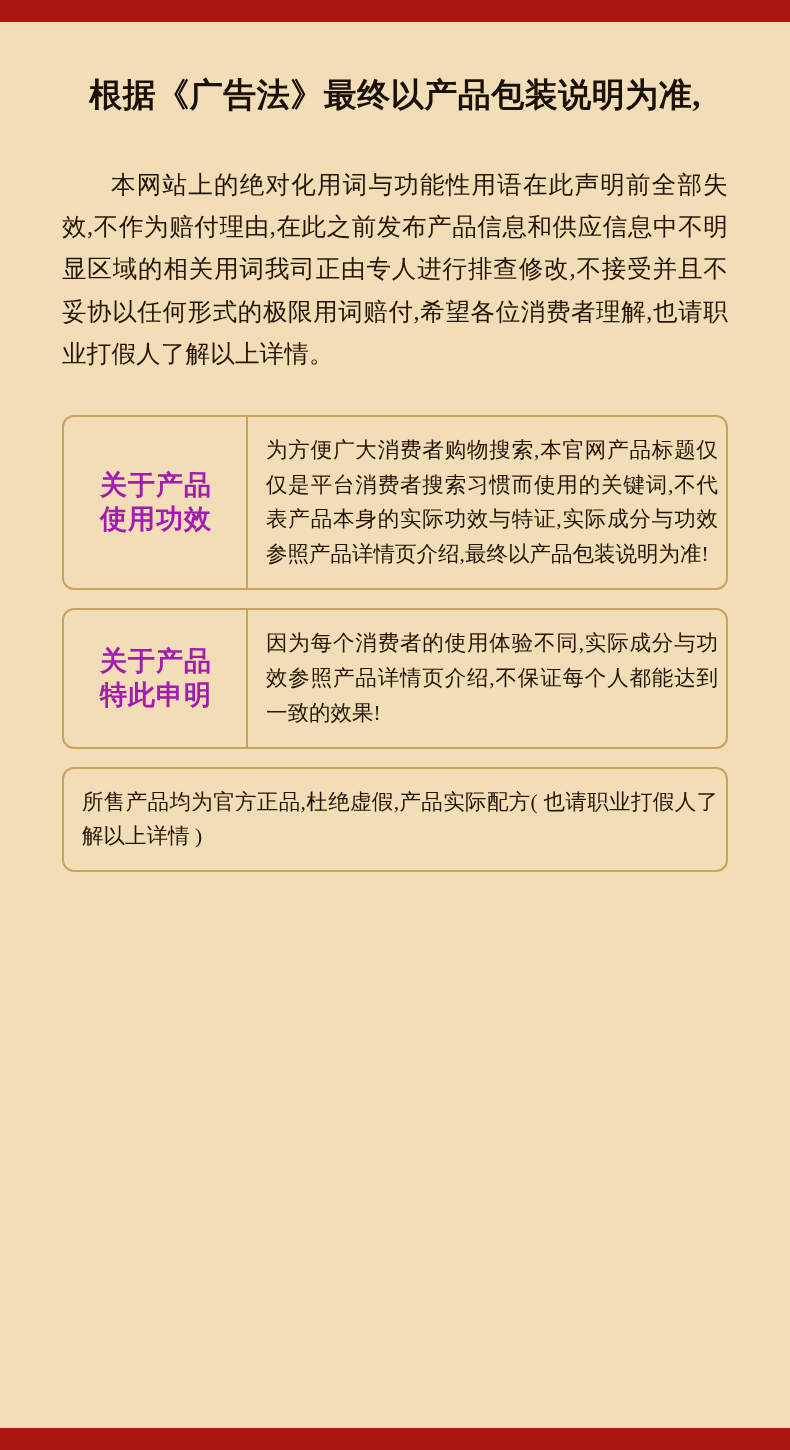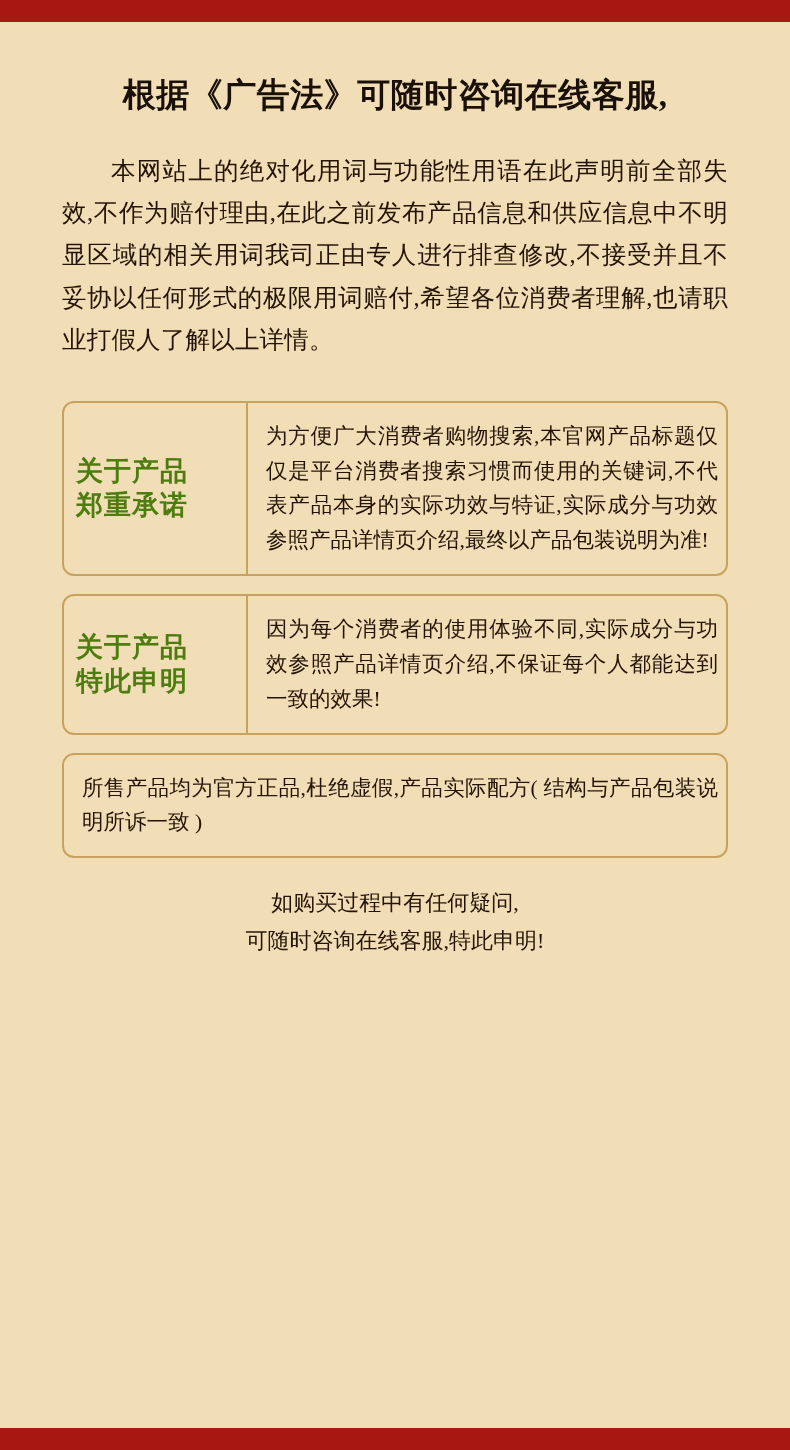--- a/index.html
+++ b/index.html
@@ -59,44 +59,44 @@
     color: #241405;
     font-size: 24.5px;
     line-height: 1.72;
     text-align: justify;
     text-justify: inter-ideograph;
     text-indent: 2em;
     margin: 0 0 22px 0;
     letter-spacing: 0.2px;
   }
   .para.second {
-    margin-top: 30px;
+    margin-top: 44px;
     margin-bottom: 40px;
   }
   .boxes {
     margin-top: 26px;
   }
   .box {
     border: 2px solid #c8a35f;
     border-radius: 12px;
     display: flex;
     align-items: stretch;
     margin-bottom: 18px;
     box-sizing: border-box;
     background: transparent;
   }
   .box-label {
     flex: 0 0 160px;
     display: flex;
     flex-direction: column;
     justify-content: center;
-    align-items: flex-start;
+    align-items: center;
     padding: 16px 10px 16px 12px;
     border-right: 2px solid #c8a35f;
-    color: #4d7c0f;
+    color: #a21caf;
     font-size: 27px;
     font-weight: bold;
     line-height: 1.28;
     text-align: center;
     letter-spacing: 1px;
   }
   .box-label span { display: block; white-space: nowrap; }
   .box-text {
     flex: 1 1 auto;
     padding: 16px 8px 16px 18px;
@@ -121,51 +121,47 @@
 </head>
 <body>
 
 <div class="page">
 
   <div class="bar-top"></div>
 
   <div class="content">
 
     <h1 class="title">
-      <span class="line1">根据《广告法》可随时咨询在线客服,</span>
+      <span class="line1">根据《广告法》最终以产品包装说明为准,</span>
     </h1>
 
     <p class="para second">本网站上的绝对化用词与功能性用语在此声明前全部失效,不作为赔付理由,在此之前发布产品信息和供应信息中不明显区域的相关用词我司正由专人进行排查修改,不接受并且不妥协以任何形式的极限用词赔付,希望各位消费者理解,也请职业打假人了解以上详情。</p>
 
     <div class="boxes">
 
       <div class="box">
         <div class="box-label">
           <span>关于产品</span>
-          <span>郑重承诺</span>
+          <span>使用功效</span>
         </div>
         <div class="box-text">为方便广大消费者购物搜索,本官网产品标题仅仅是平台消费者搜索习惯而使用的关键词,不代表产品本身的实际功效与特证,实际成分与功效参照产品详情页介绍,最终以产品包装说明为准!</div>
       </div>
 
       <div class="box">
         <div class="box-label">
           <span>关于产品</span>
           <span>特此申明</span>
         </div>
         <div class="box-text">因为每个消费者的使用体验不同,实际成分与功效参照产品详情页介绍,不保证每个人都能达到一致的效果!</div>
       </div>
 
       <div class="box">
-        <div class="box-text">所售产品均为官方正品,杜绝虚假,产品实际配方( 结构与产品包装说明所诉一致 )</div>
+        <div class="box-text">所售产品均为官方正品,杜绝虚假,产品实际配方( 也请职业打假人了解以上详情 )</div>
       </div>
 
     </div>
 
-    <div class="footer">
-      <span>如购买过程中有任何疑问,</span>
-      <span>可随时咨询在线客服,特此申明!</span>
-    </div>
 
   </div>
 
   <div class="bar-bottom"></div>
 
 </div>
 
 </body></html>

